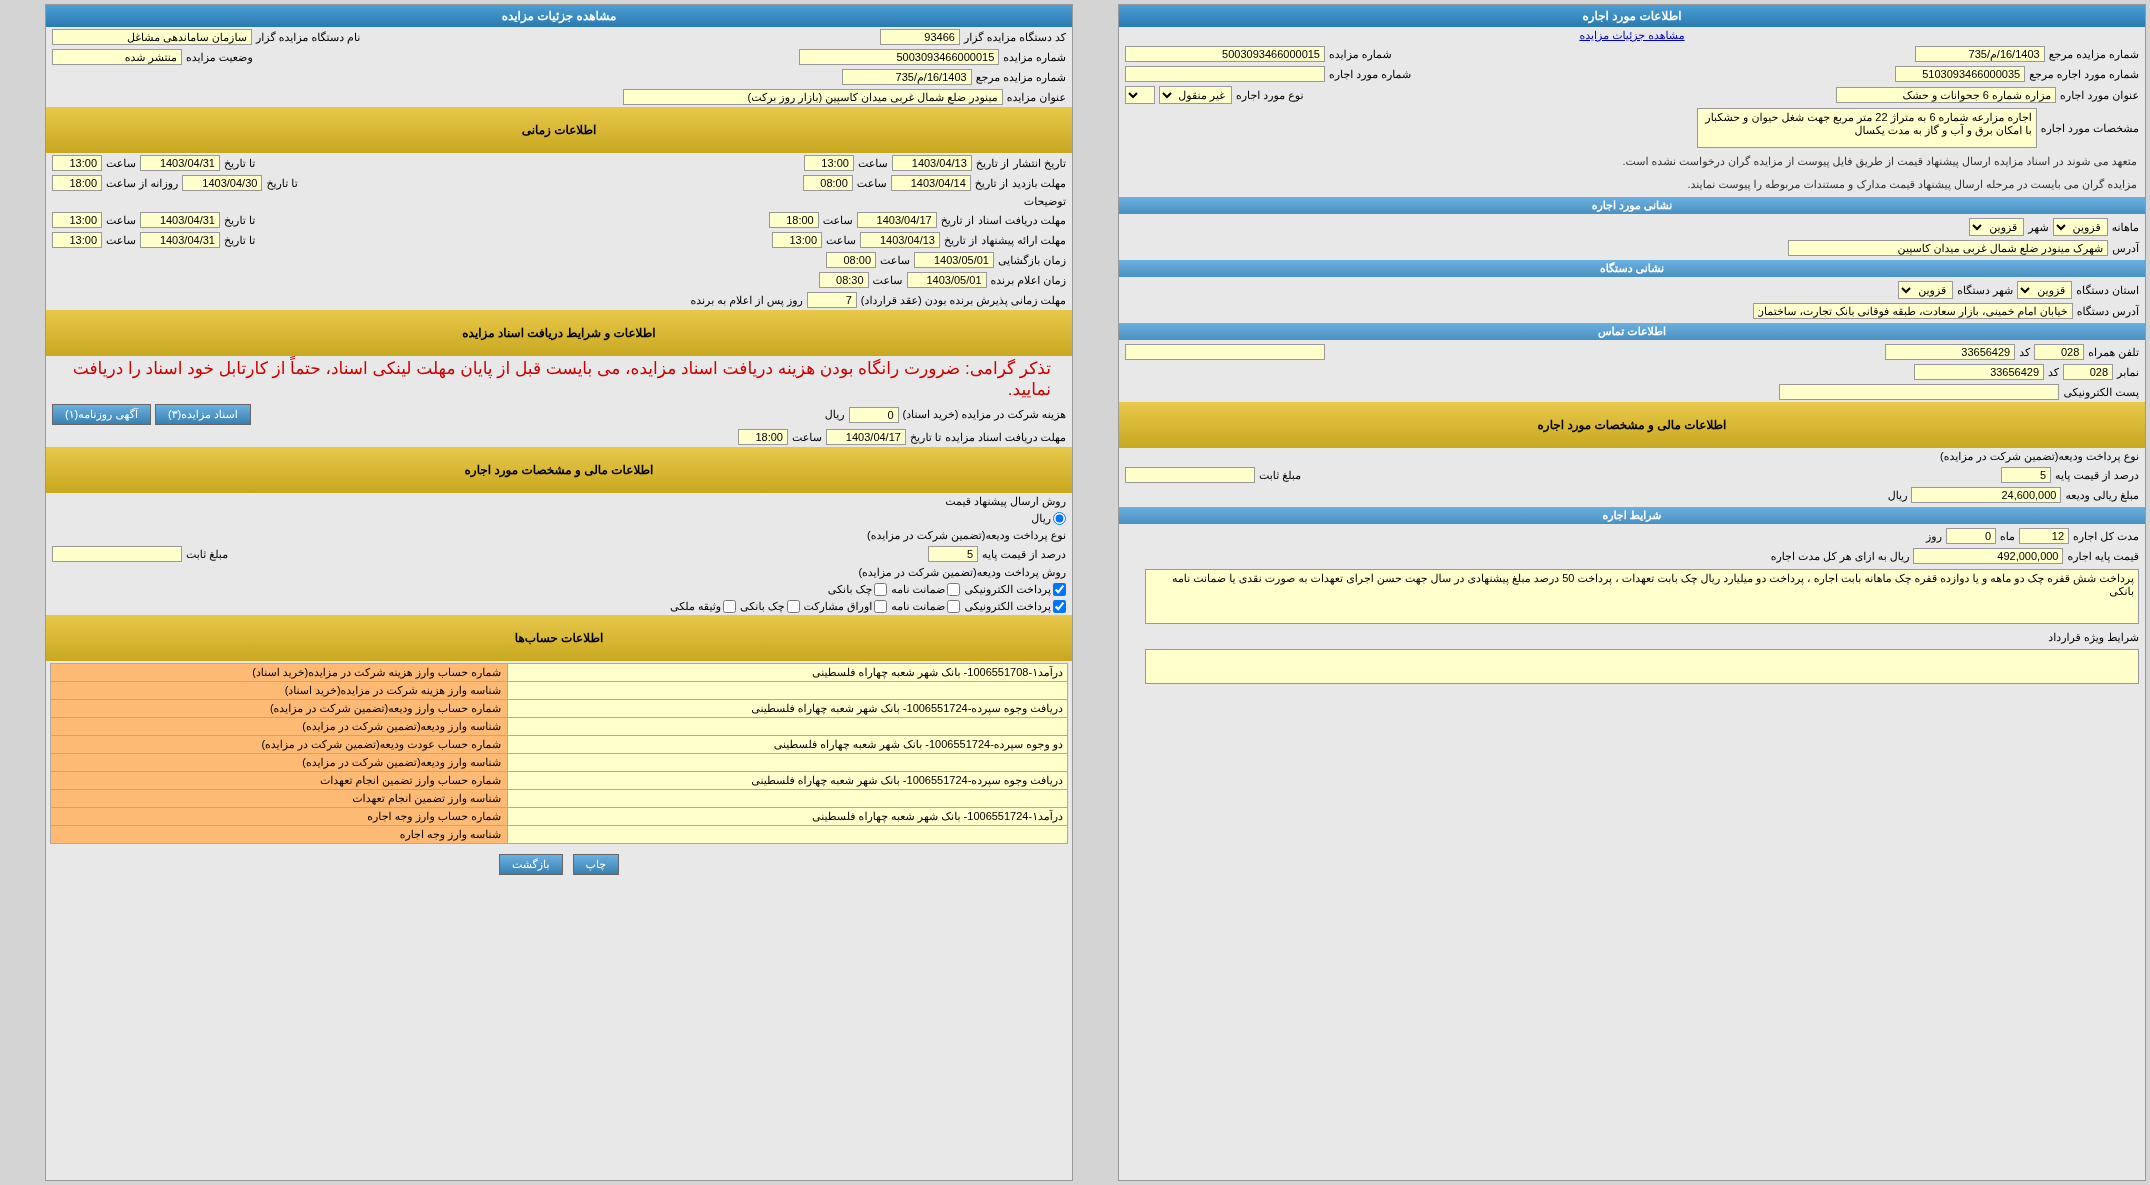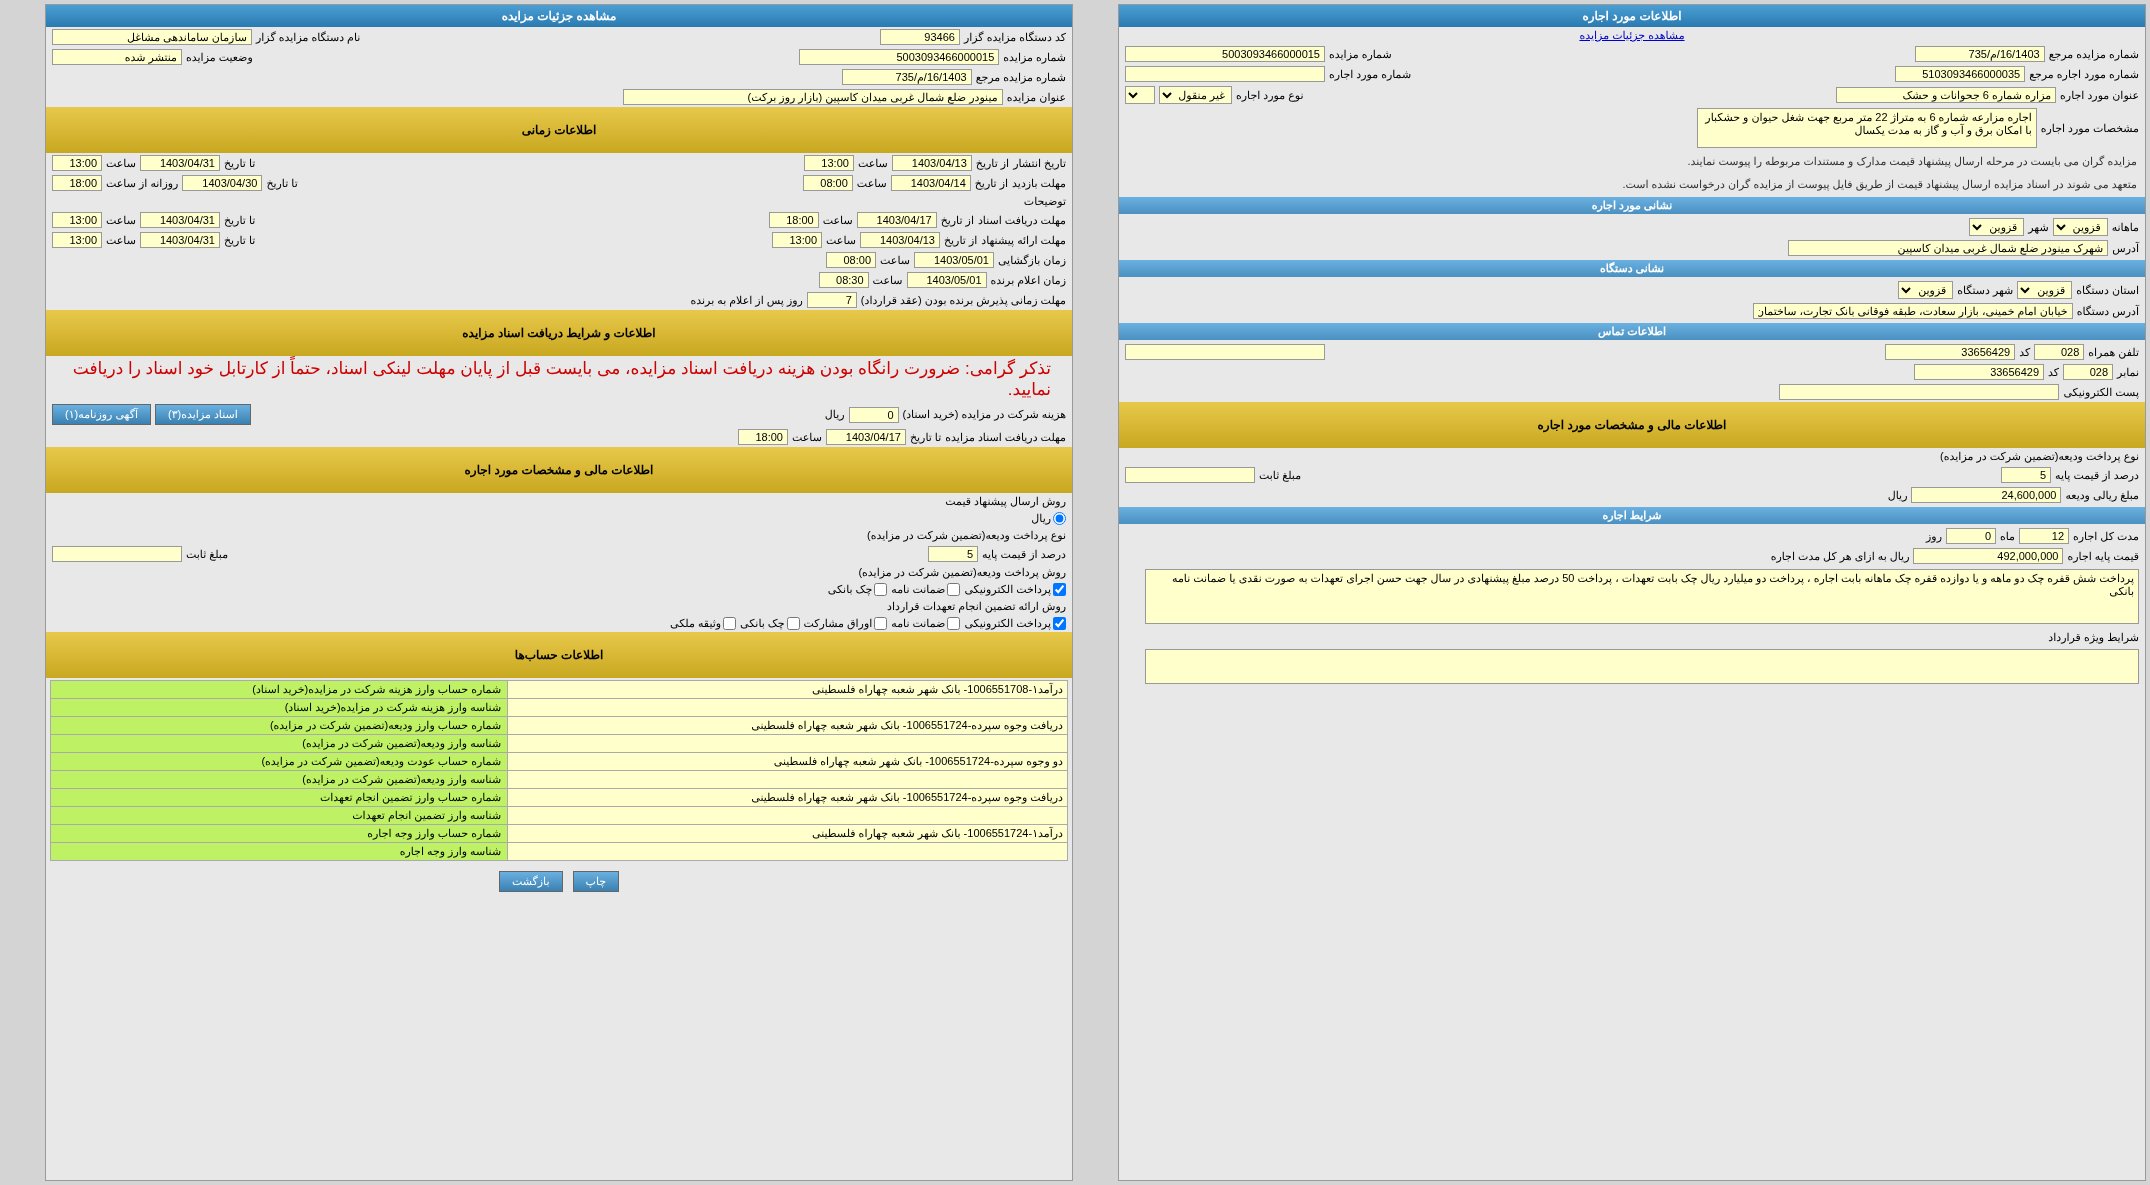--- a/index.html
+++ b/index.html
@@ -122,21 +122,21 @@
     .accounts-table {
       width: 100%;
       border-collapse: collapse;
     }
     .accounts-table td {
       border: 1px solid #aaa;
       padding: 2px 4px;
       font-size: 11px;
     }
     .accounts-table .acc-label {
-      background: #bef264;
+      background: #fdba74;
       text-align: right;
       white-space: nowrap;
       padding: 2px 6px;
     }
     .accounts-table .acc-value {
       background: #ffffcc;
       direction: rtl;
     }
     .notice-text {
       color: #cc0000;
@@ -188,22 +188,22 @@
         <option>غیر منقول</option>
       </select>
       <select class="form-select" style="width:30px;"><option></option></select>
     </div>
 
     <div class="form-row">
       <span class="form-label">مشخصات مورد اجاره</span>
       <textarea class="form-textarea" style="width: 340px; height: 40px;">اجاره مزارعه شماره 6 به متراژ 22 متر مربع جهت شغل حیوان و حشکبار با امکان برق و آب و گاز به مدت یکسال</textarea>
     </div>
 
+    <div class="info-text">متعهد می شوند در اسناد مزایده ارسال پیشنهاد قیمت از طریق فایل پیوست از مزایده گران درخواست نشده است.</div>
     <div class="info-text">مزایده گران می بایست در مرحله ارسال پیشنهاد قیمت مدارک و مستندات مربوطه را پیوست نمایند.</div>
-    <div class="info-text">متعهد می شوند در اسناد مزایده ارسال پیشنهاد قیمت از طریق فایل پیوست از مزایده گران درخواست نشده است.</div>
 
     <div class="sub-header">نشانی مورد اجاره</div>
     <div class="form-row">
       <span class="form-label">ماهانه</span>
       <select class="form-select"><option>قزوین</option></select>
       <span class="form-label">شهر</span>
       <select class="form-select"><option>قزوین</option></select>
     </div>
     <div class="form-row">
       <span class="form-label">آدرس</span>
@@ -430,23 +430,20 @@
         <span>پرداخت الکترونیکی</span>
       </label>
       <label class="radio-option">
         <input type="checkbox" style="">
         <span>ضمانت نامه</span>
       </label>
       <label class="radio-option">
         <input type="checkbox" style="">
         <span>چک بانکی</span>
       </label>
-    </div>
-    <div class="form-row">
-      <span class="form-label">روش ارائه تضمین انجام تعهدات قرارداد</span>
     </div>
     <div class="form-row">
       <label class="radio-option">
         <input type="checkbox" checked="" style="">
         <span>پرداخت الکترونیکی</span>
       </label>
       <label class="radio-option">
         <input type="checkbox" style="">
         <span>ضمانت نامه</span>
       </label>

